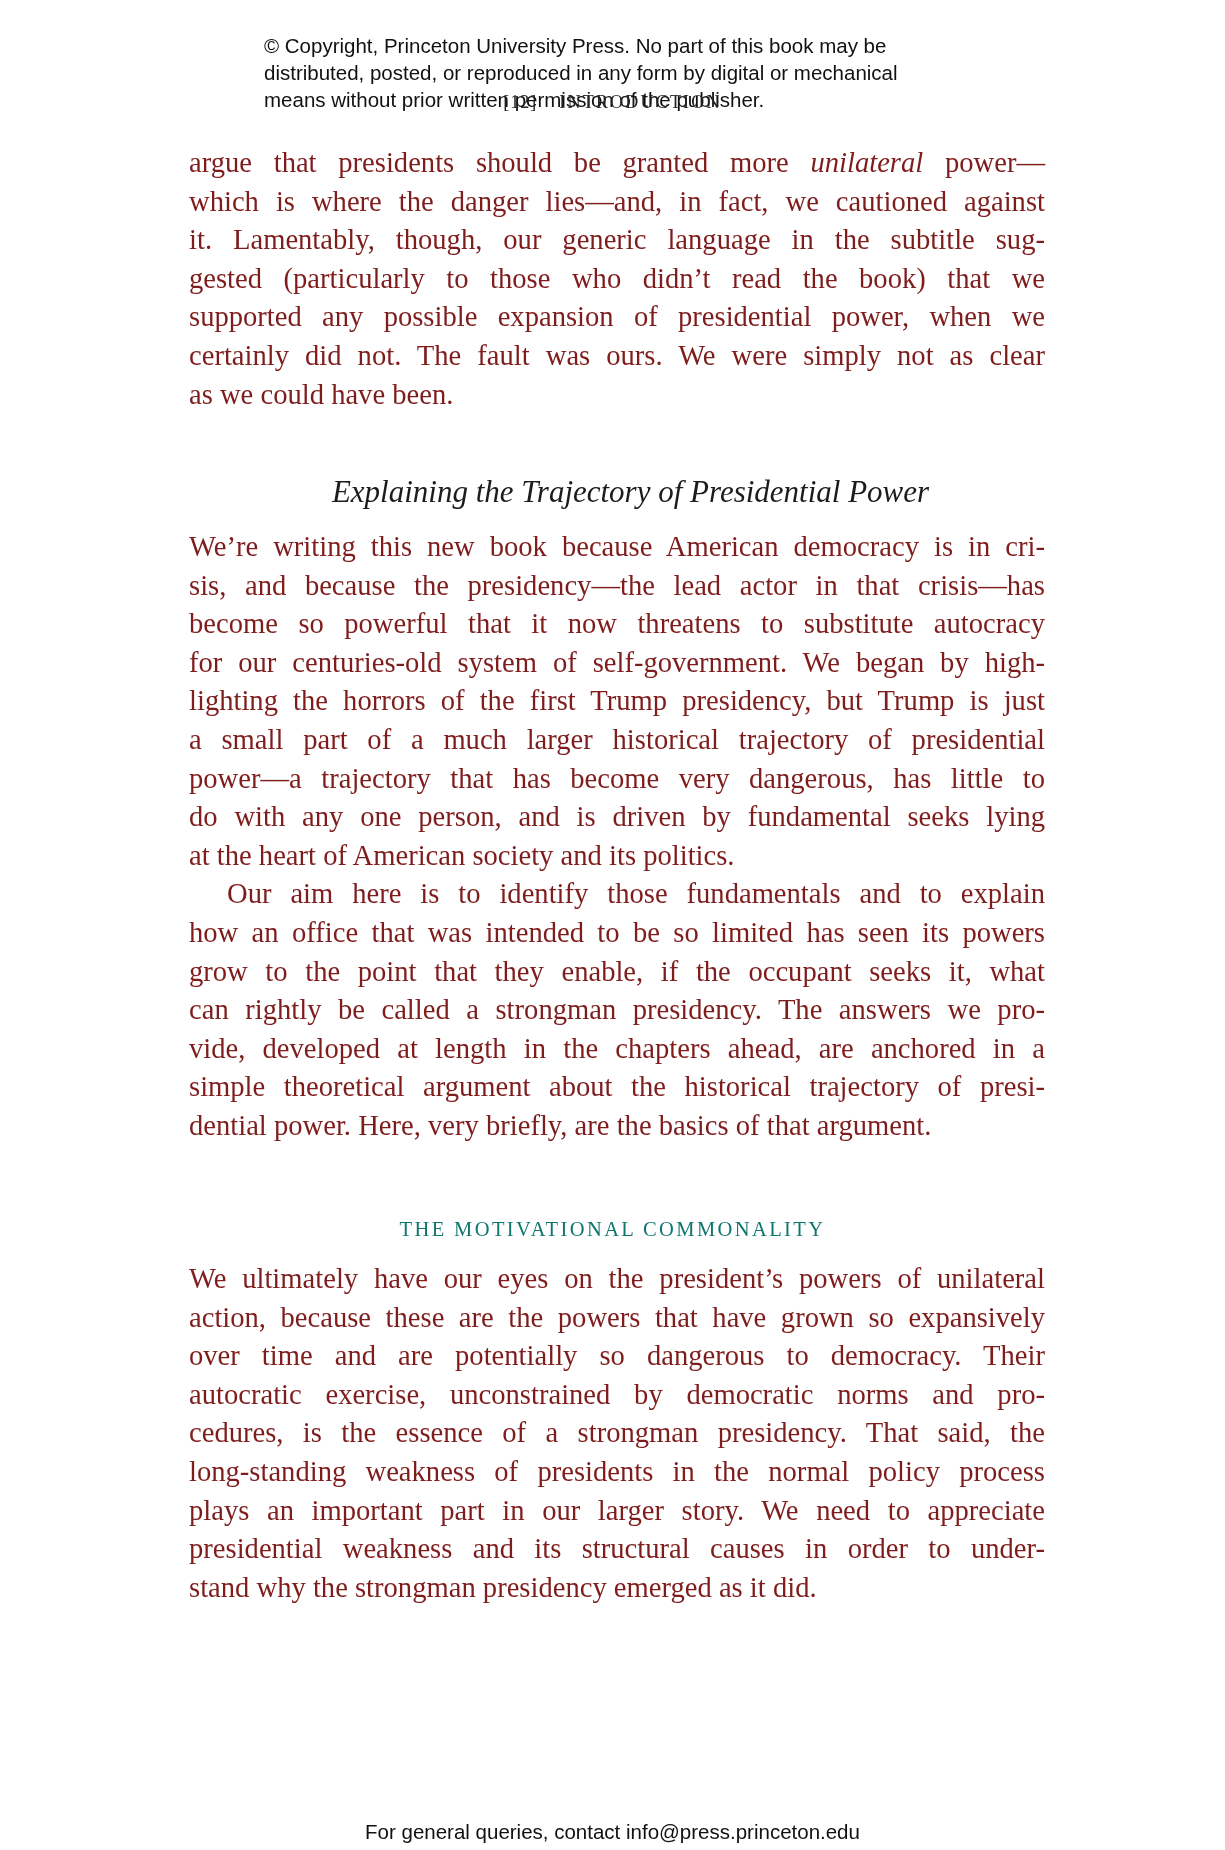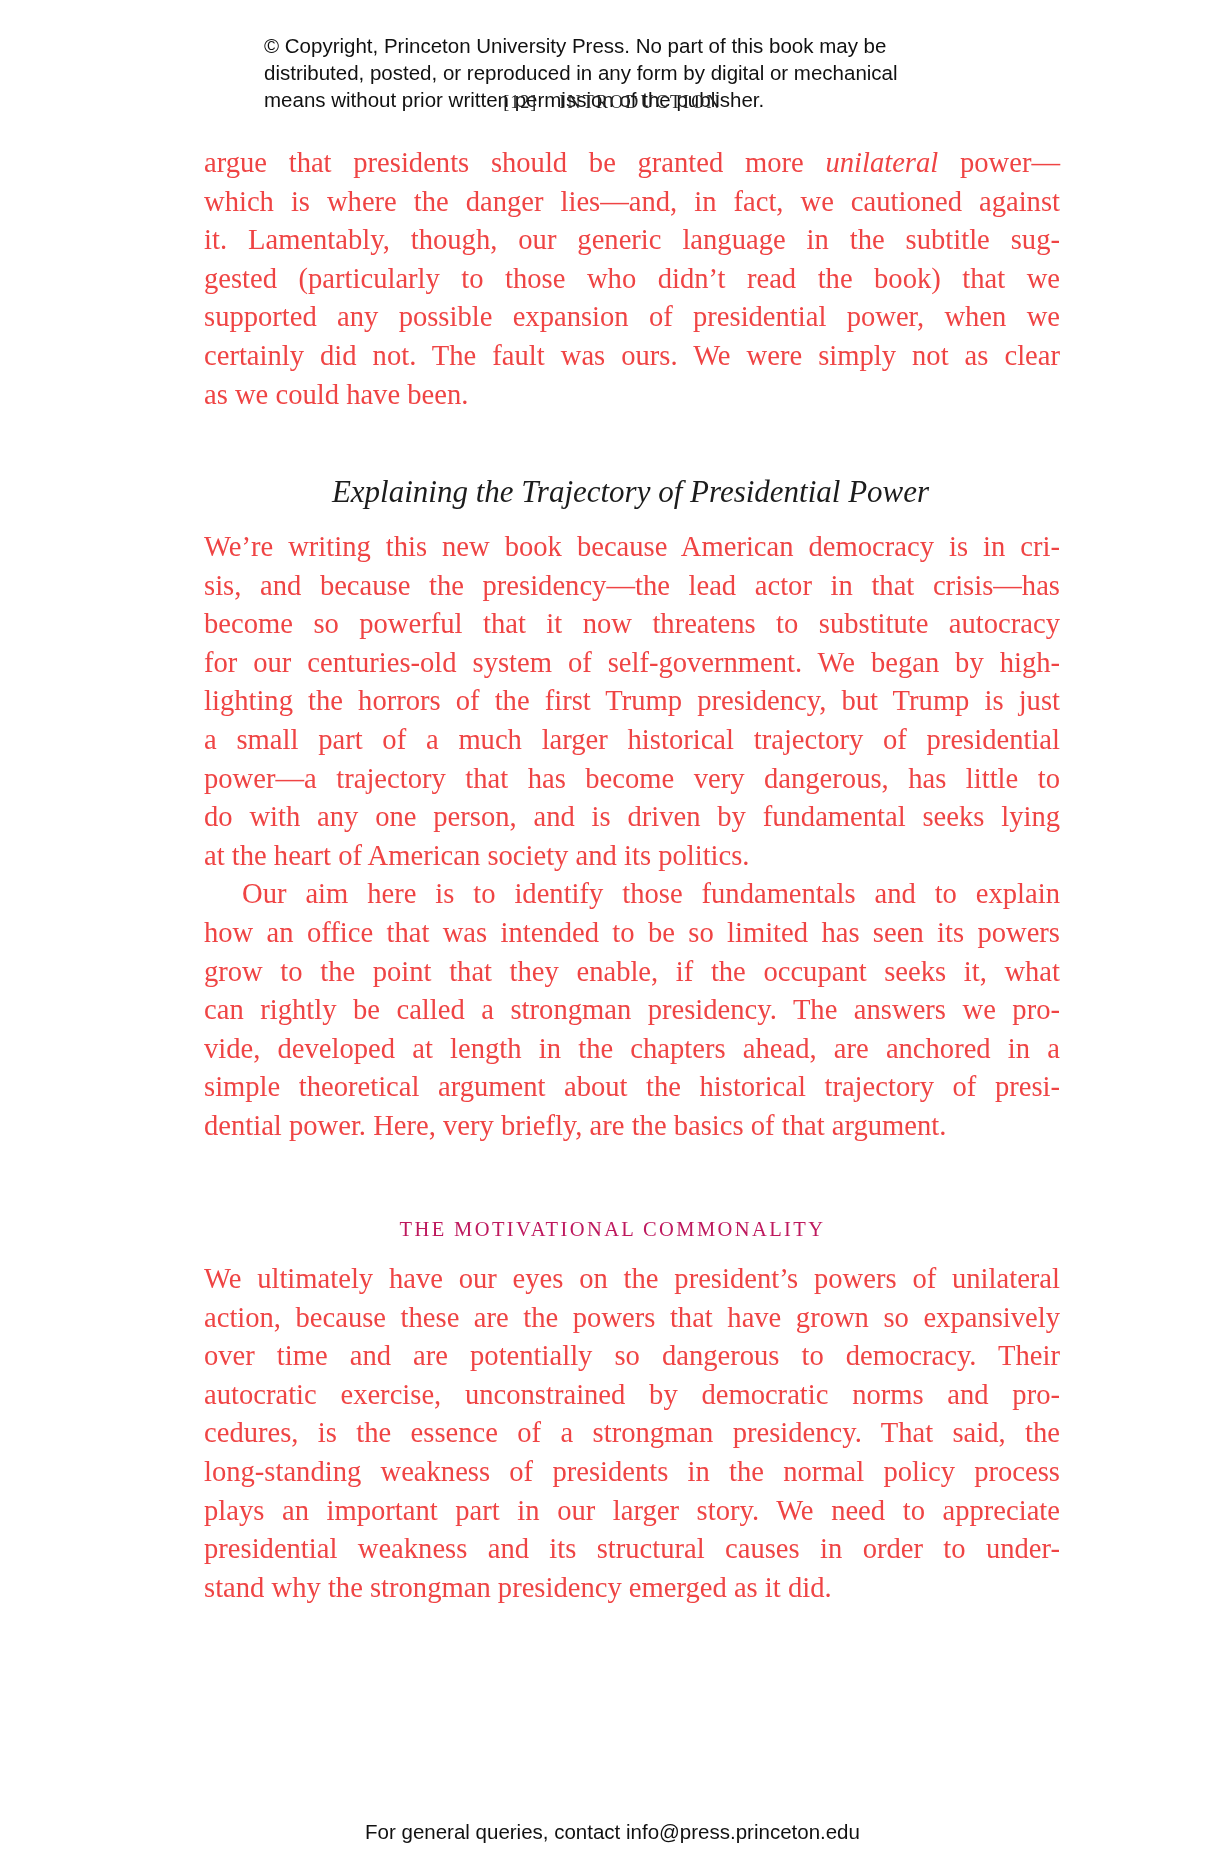--- a/index.html
+++ b/index.html
@@ -33,26 +33,26 @@
       width: 1225px;
       text-align: center;
       font-family: "Liberation Serif", serif;
       font-size: 18px;
       letter-spacing: 2.2px;
       color: #222;
     }
     .running-head .folio { margin-right: 22px; letter-spacing: 1px; }
     .text-block {
       position: absolute;
-      left: 204px;
+      left: 189px;
       width: 856px;
       font-family: "Liberation Serif", serif;
       font-size: 28.6px;
       line-height: 38.6px;
-      color: #ef4444;
+      color: #7f1d1d;
     }
     .text-block .line {
       display: block;
       white-space: nowrap;
       text-align: justify;
       text-align-last: justify;
     }
     .text-block .line.last {
       text-align-last: left;
     }
@@ -70,21 +70,21 @@
       color: #1c1c1c;
     }
     .subsection-heading {
       position: absolute;
       left: 0;
       width: 1225px;
       text-align: center;
       font-family: "Liberation Serif", serif;
       font-size: 20.5px;
       letter-spacing: 2.4px;
-      color: #be185d;
+      color: #0f766e;
     }
     .footer {
       position: absolute;
       left: 0;
       top: 1812px;
       width: 1225px;
       text-align: center;
       font-family: "Liberation Sans", sans-serif;
       font-size: 20.5px;
       color: #111;

